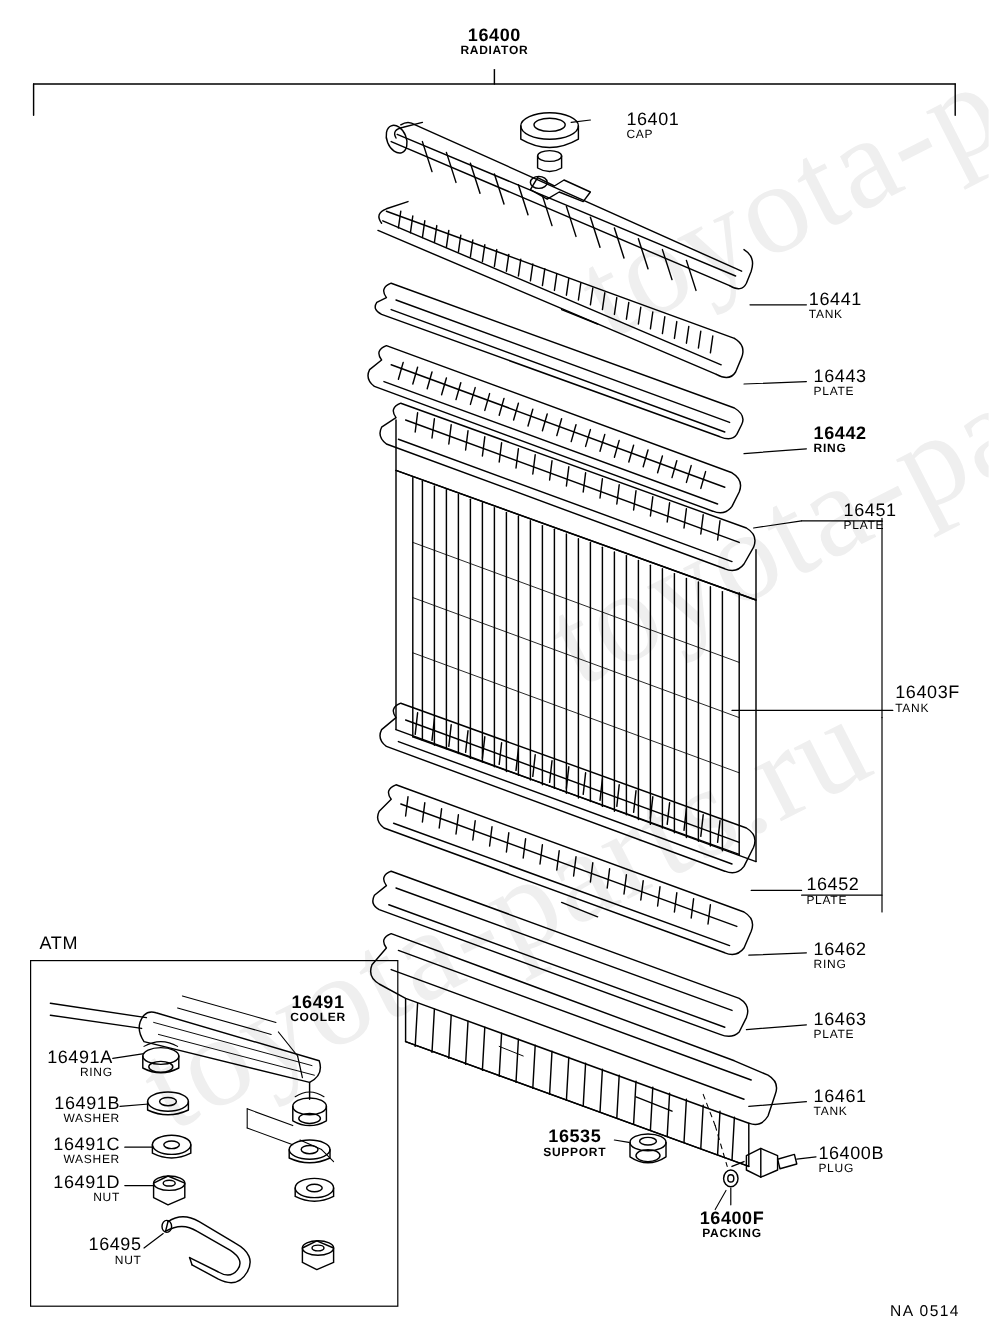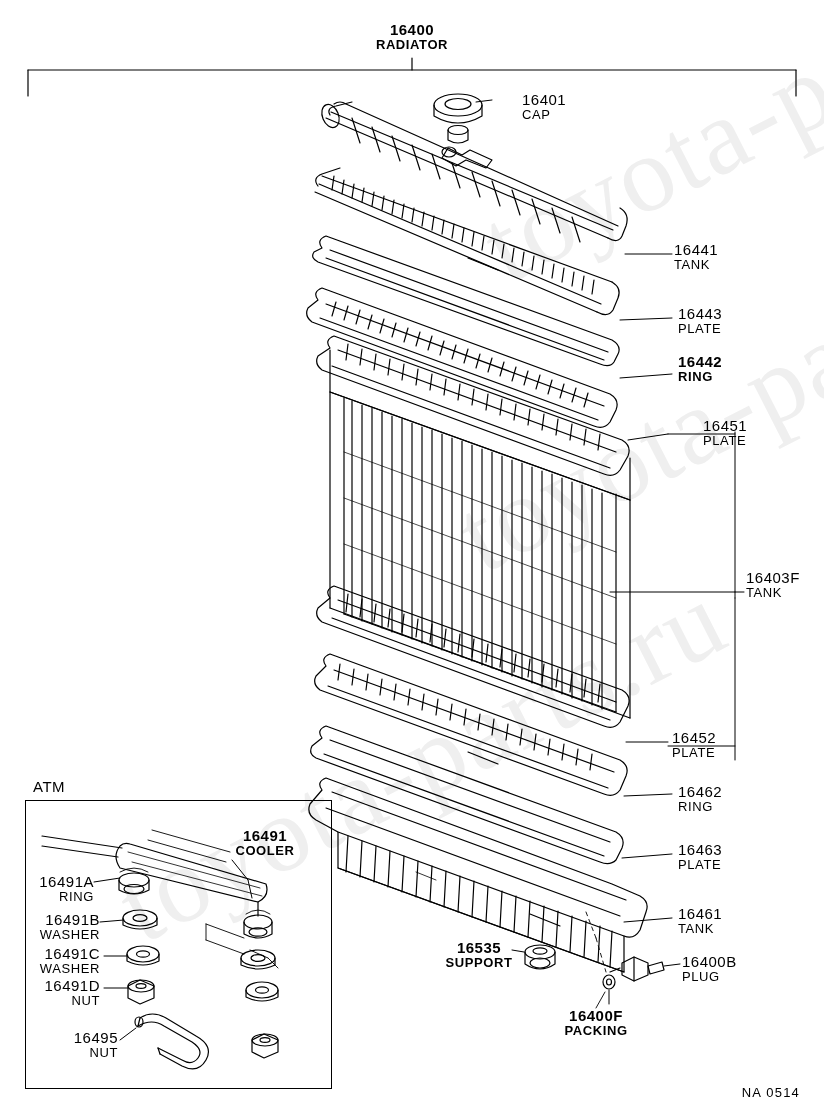--- a/index.html
+++ b/index.html
@@ -47,21 +47,21 @@
     line-height: 1.05;
   }
   .lbl .num {
     display: block;
     font-size: 15px;
     letter-spacing: 0.5px;
     font-family: "Liberation Sans", sans-serif;
   }
   .lbl .sub {
     display: block;
-    font-size: 13px;
+    font-size: 10px;
     letter-spacing: 0.6px;
     font-family: "Liberation Sans", sans-serif;
   }
   .lbl.ctr { text-align: center; font-weight: bold; }
   .lbl.rgt { text-align: right; }
   .lbl.lft { text-align: left; }
   .atm-box {
     position: absolute;
     left: 25px;
     top: 800px;
@@ -552,21 +552,21 @@
   <div class="lbl ctr" style="left:440px; top:940px; width:78px;">
     <span class="num">16535</span>
     <span class="sub">SUPPORT</span>
   </div>
 
   <div class="lbl lft" style="left:682px; top:954px;">
     <span class="num">16400B</span>
     <span class="sub">PLUG</span>
   </div>
 
-  <div class="lbl ctr" style="left:552px; top:1008px; width:88px;">
+  <div class="lbl ctr" style="left:566px; top:1008px; width:88px;">
     <span class="num">16400F</span>
     <span class="sub">PACKING</span>
   </div>
 
   <div class="atm-title">ATM</div>
   <div class="atm-box"></div>
 
   <div class="lbl ctr" style="left:222px; top:828px; width:86px;">
     <span class="num">16491</span>
     <span class="sub">COOLER</span>

